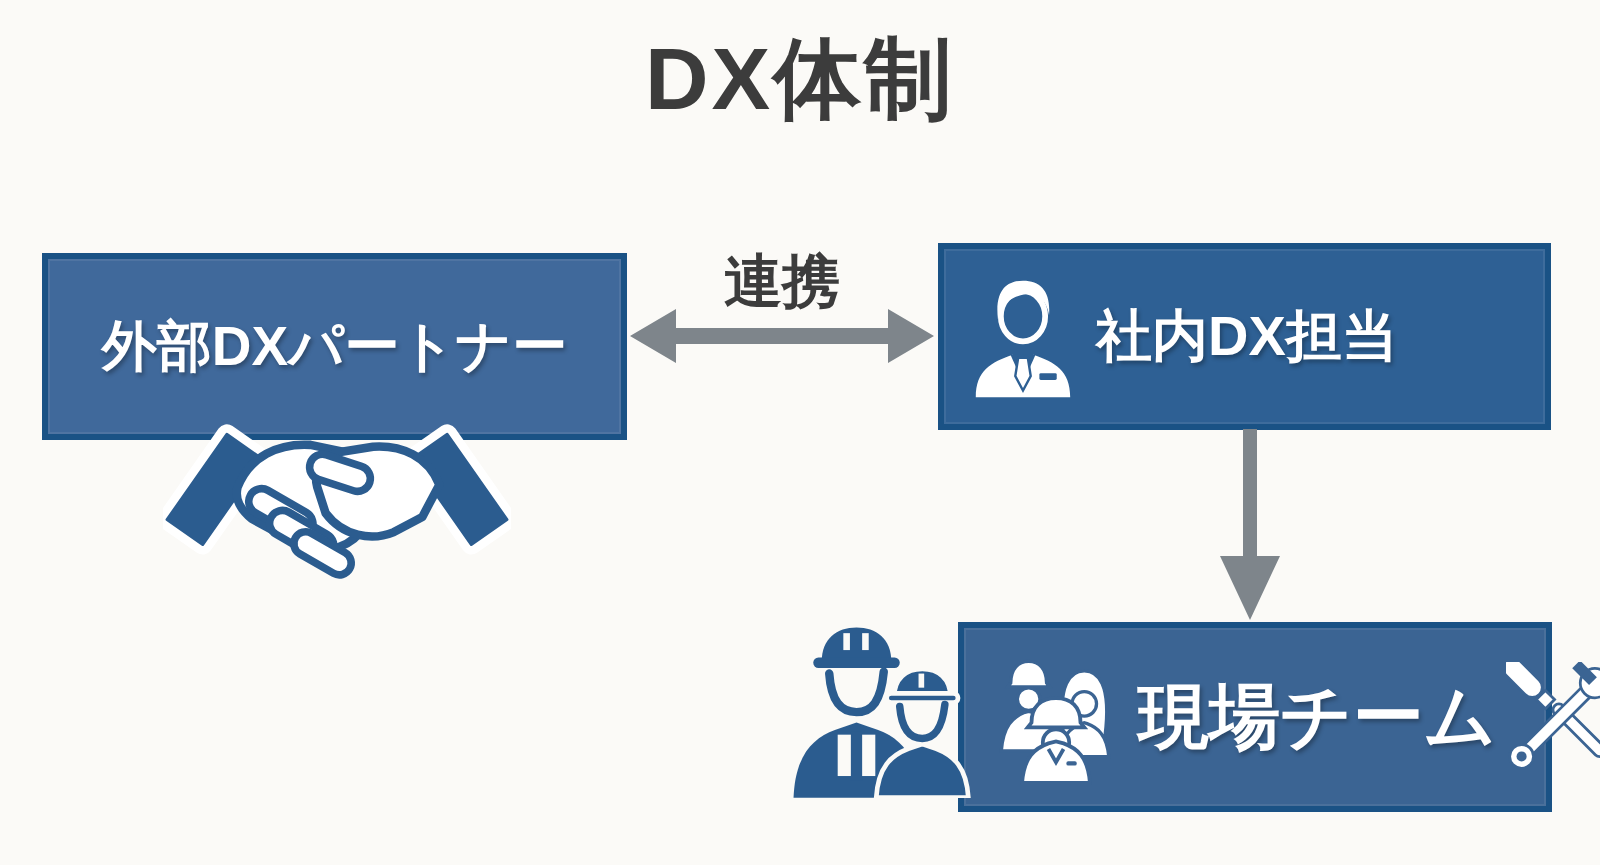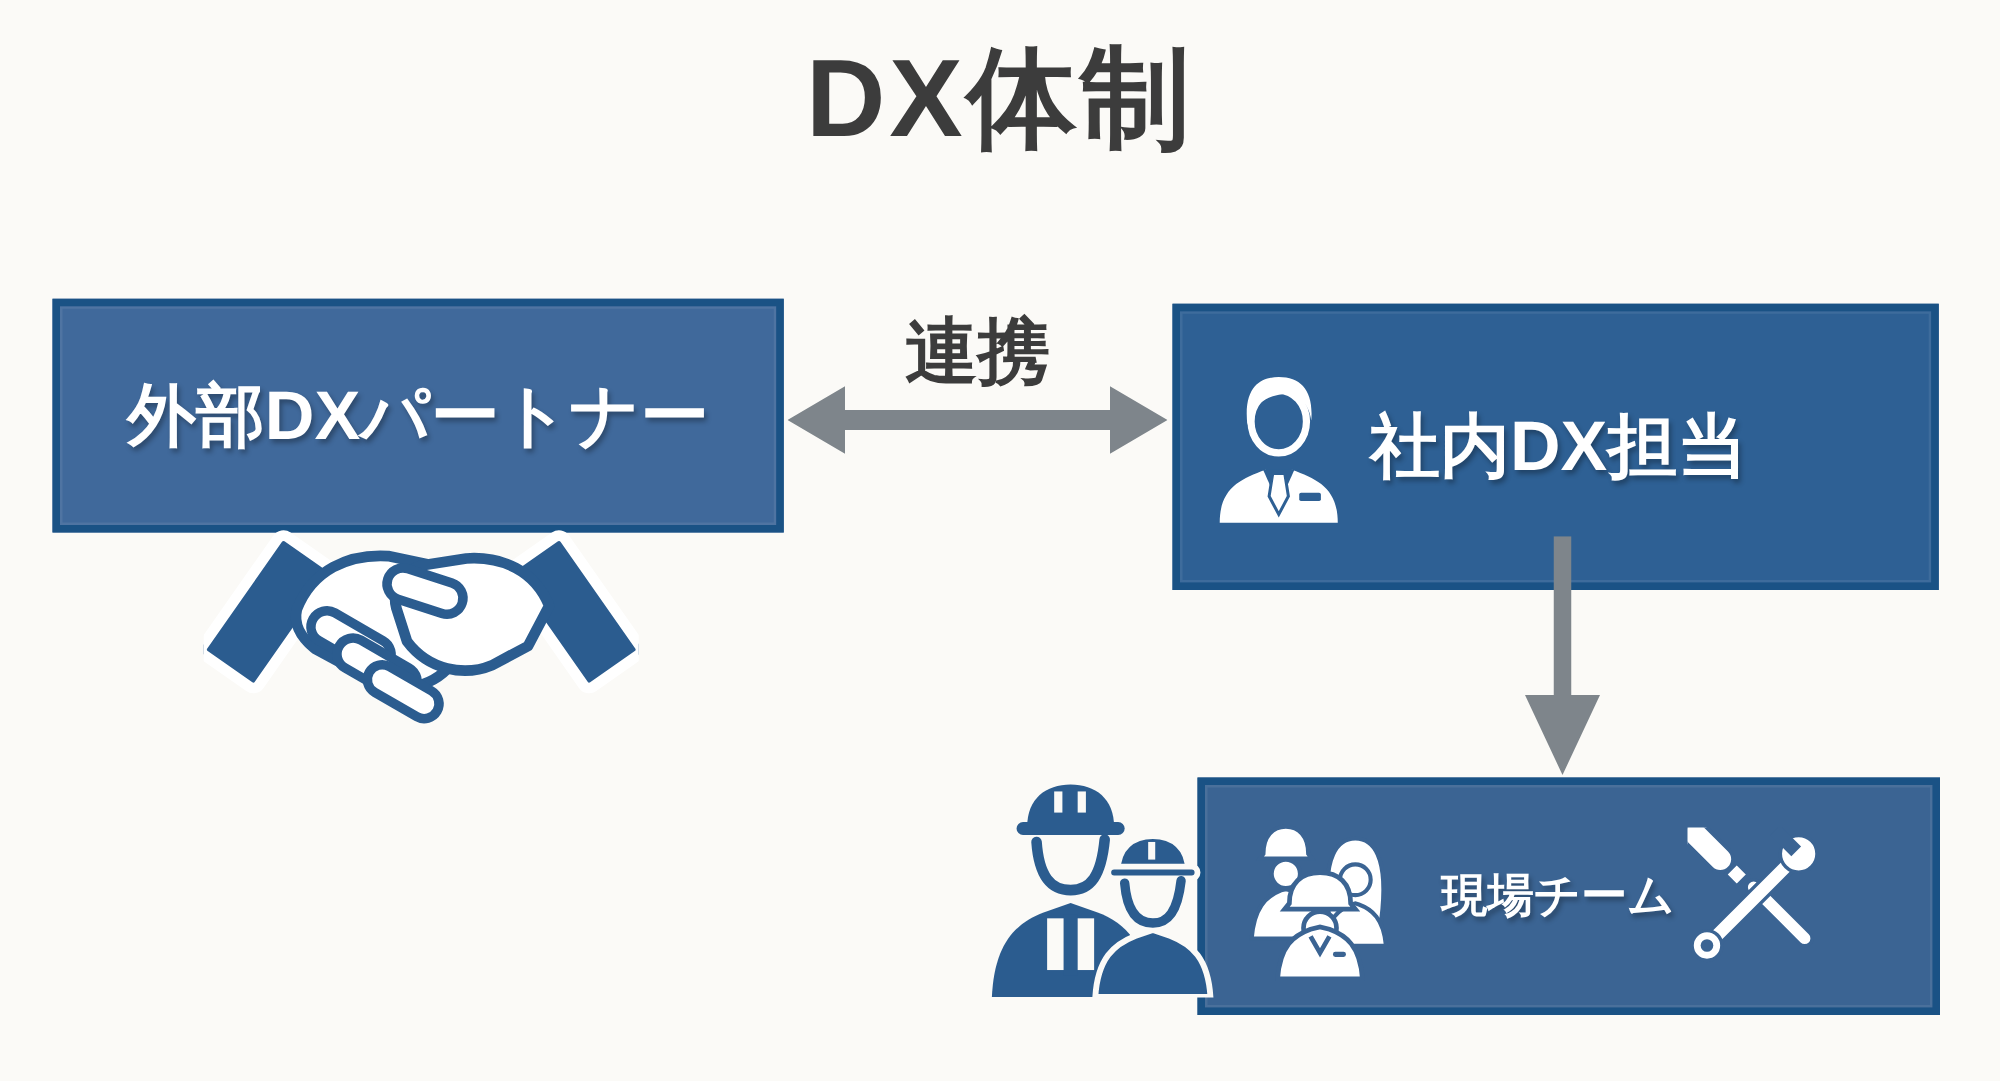--- a/index.html
+++ b/index.html
@@ -18,43 +18,43 @@
     color: var(--title-text, #3c3c3c);
   }
 
   .box {
     position: absolute;
     border: 6px solid var(--box-border, #1a5285);
     display: flex; align-items: center;
     box-shadow: inset 0 0 0 2px rgba(255,255,255,0.08);
   }
   .box-partner {
-    left: 42px; top: 239px; width: 585px; height: 187px;
+    left: 42px; top: 253px; width: 585px; height: 187px;
     background: var(--partner-fill, #40699b);
     justify-content: center;
   }
   .box-internal {
-    left: 938px; top: 243px; width: 613px; height: 229px;
+    left: 938px; top: 243px; width: 613px; height: 187px;
     background: var(--internal-fill, #2e6094);
     padding-left: 26px;
   }
   .box-field {
     left: 958px; top: 622px; width: 594px; height: 190px;
     background: var(--field-fill, #3b6493);
     padding-left: 26px;
   }
   .box-label {
     color: var(--label-white, #ffffff);
     font-weight: 800;
     text-shadow: 2px 3px 4px rgba(0,0,0,0.3);
     white-space: nowrap;
   }
   .box-partner .box-label { font-size: 55px; }
   .box-internal .box-label { font-size: 56px; margin-left: 20px; }
-  .box-field .box-label { font-size: 37px; margin-left: 31px; margin-right: 10px; }
+  .box-field .box-label { font-size: 71px; margin-left: 16px; margin-right: 10px; }
 
   .collab-label {
     position: absolute; left: 630px; top: 243px; width: 304px;
     text-align: center;
     font-size: 58px; font-weight: 800;
     color: var(--title-text, #3c3c3c);
   }
   .h-arrow { position: absolute; left: 630px; top: 307px; width: 304px; height: 58px; }
   .v-arrow { position: absolute; left: 1218px; top: 429px; width: 64px; height: 191px; }
 

